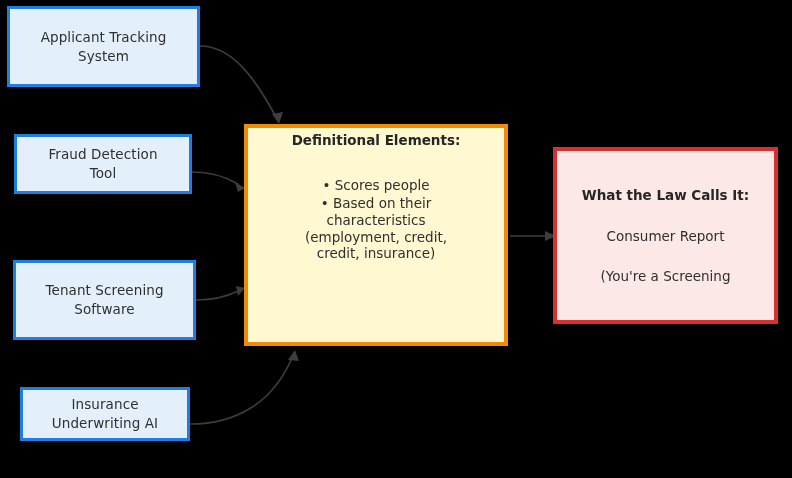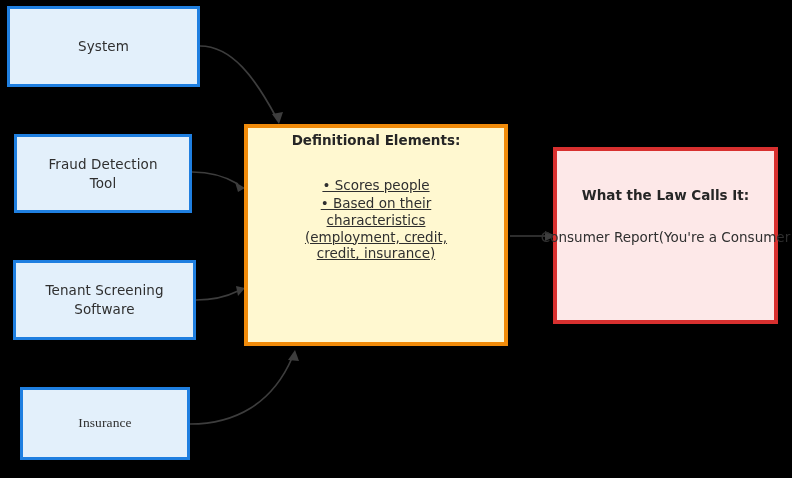--- a/index.html
+++ b/index.html
@@ -65,27 +65,26 @@
     margin-top: 26px;
     display: flex;
     flex-direction: column;
     align-items: center;
     gap: 0px;
   }
 
   .center-line {
     display: block;
     white-space: nowrap;
-    text-decoration: underline;
   }
 
   .result-body {
     margin-top: 22px;
     display: flex;
-    flex-direction: row;
+    flex-direction: column;
     align-items: center;
   }
 
   .result-line {
     display: block;
     white-space: nowrap;
   }
 
   .result-gap {
     height: 22px;
@@ -142,50 +141,52 @@
       <polygon class="edge-head" points="295,350 288,360 299,361"></polygon>
     </g>
 
     <g>
       <path class="edge-path" d="M 510 236 L 547 236"></path>
       <polygon class="edge-head" points="556,236 545,231 545,241"></polygon>
     </g>
   </svg>
 
   <div class="node node-source" style="left:7px; top:6px; width:193px; height:81px;">
+    <span>Applicant Tracking</span>
     <span>System</span>
   </div>
 
-  <div class="node node-source" style="left:14px; top:134px; width:178px; height:79px;">
+  <div class="node node-source" style="left:14px; top:134px; width:178px; height:60px;">
     <span>Fraud Detection</span>
     <span>Tool</span>
   </div>
 
   <div class="node node-source" style="left:13px; top:260px; width:183px; height:80px;">
     <span>Tenant Screening</span>
     <span>Software</span>
   </div>
 
-  <div class="node node-source" style="left:20px; top:387px; width:170px; height:73px;font-family:Liberation Serif, serif;">
+  <div class="node node-source" style="left:20px; top:387px; width:170px; height:54px;">
     <span>Insurance</span>
+    <span>Underwriting AI</span>
   </div>
 
   <div class="node node-center" style="left:244px; top:124px; width:264px; height:222px; justify-content:flex-start; padding-top:3px;">
     <span class="node-title">Definitional Elements:</span>
     <div class="center-body">
       <span class="center-line">• Scores people</span>
       <span class="center-line">• Based on their</span>
       <span class="center-line line-tight">characteristics</span>
       <span class="center-line line-tight">(employment, credit,</span>
       <span class="center-line line-tight">credit, insurance)</span>
     </div>
   </div>
 
   <div class="node node-result" style="left:553px; top:147px; width:225px; height:177px; justify-content:flex-start; padding-top:35px;">
     <span class="node-title">What the Law Calls It:</span>
     <div class="result-body">
       <span class="result-line">Consumer Report</span>
       <div class="result-gap"></div>
-      <span class="result-line">(You're a Consumer</span>
+      <span class="result-line">(You're a Screening</span>
     </div>
   </div>
 
 </div>
 
 </body></html>

